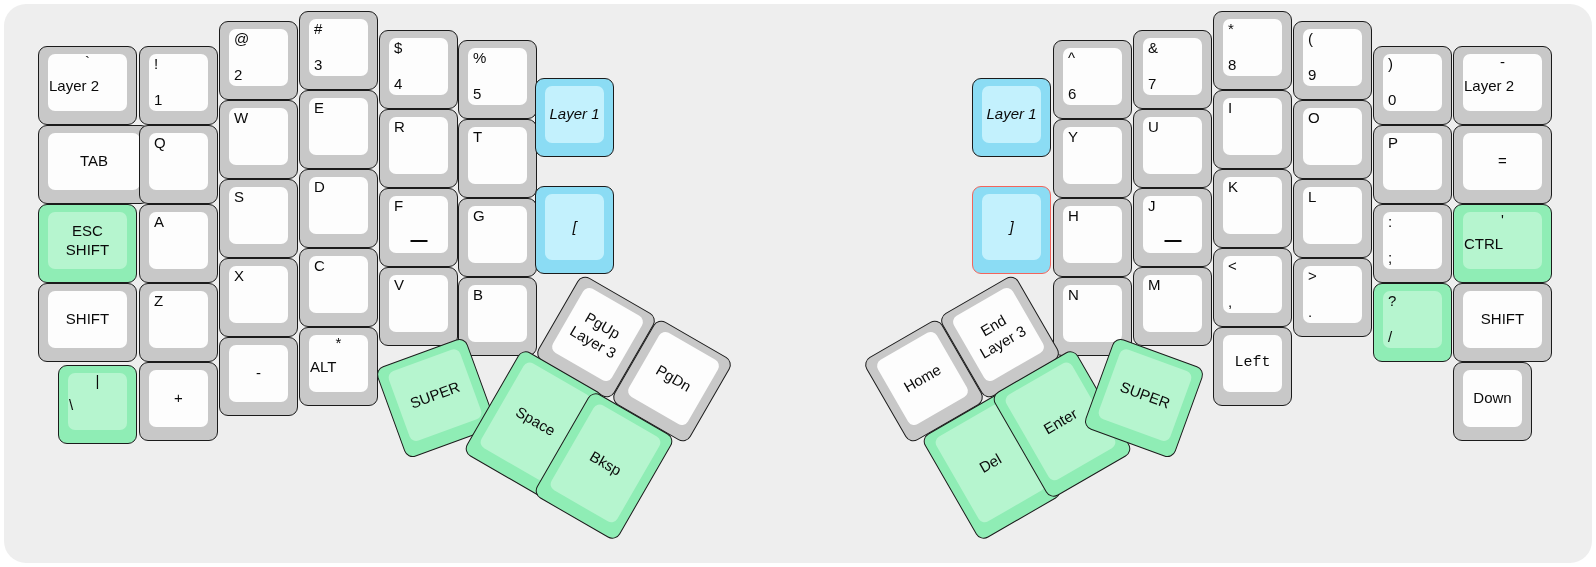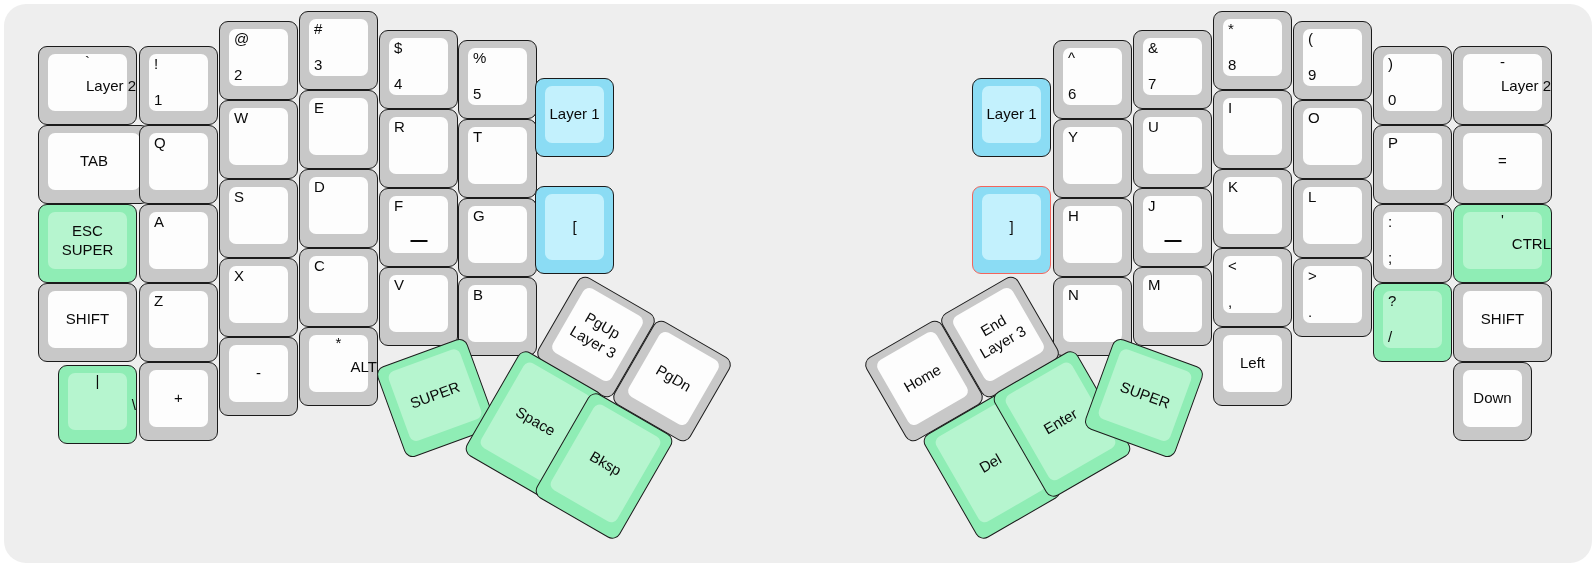--- a/index.html
+++ b/index.html
@@ -40,21 +40,21 @@
     background: #c8c8c8;
     display: flex;
     align-items: center;
     justify-content: center;
   }
   .key.sel {
     border-color: #f2655c;
     z-index: 40;
   }
   .key.green  { background: #8fedb5; }
-  .key.blue   { background: #8bdcf4; }
+  .key.blue   { background: #8bdcf4; font-style: italic; }
   .key.grey   { background: #c8c8c8; }
 
   
   .cap {
     position: absolute;
     left: 9px;
     right: 9px;
     top: 7px;
     bottom: 13px;
     border-radius: 7px;
@@ -105,21 +105,21 @@
   .lg-tc {
     position: absolute;
     left: 0; right: 0;
     top: 6px;
     text-align: center;
   }
   .lg-cc {
     position: absolute;
     left: 10px; right: 0;
     top: 30px;
-    text-align: right;
+    text-align: left;
   }
   
   .bump {
     position: absolute;
     left: 50%;
     transform: translateX(-50%);
     bottom: 24px;
     width: 17px;
     height: 2px;
     background: #0a0a0a;
@@ -142,21 +142,21 @@
       <div class="key grey" style="left: 38px; top: 125px; width: 112px; height: 79px; text-decoration: underline;">
         <div class="cap"></div>
         <div class="legend">
           <div class="lg-center">TAB</div>
         </div>
       </div>
       <div class="key green" style="left: 38px; top: 204px; width: 99px; height: 79px;">
         <div class="cap"></div>
         <div class="legend">
           <div class="lg-center">ESC
-SUPER</div>
+SHIFT</div>
         </div>
       </div>
       <div class="key grey" style="left: 38px; top: 283px; width: 99px; height: 79px;">
         <div class="cap"></div>
         <div class="legend">
           <div class="lg-center">SHIFT</div>
         </div>
       </div>
       <div class="key green" style="left: 58px; top: 365px; width: 79px; height: 79px;">
         <div class="cap"></div>
@@ -435,21 +435,21 @@
           <div class="lg-tl">K</div>
         </div>
       </div>
       <div class="key grey" style="left: 1213px; top: 248px; width: 79px; height: 79px;">
         <div class="cap"></div>
         <div class="legend">
           <div class="lg-tl">&lt;</div>
           <div class="lg-bl">,</div>
         </div>
       </div>
-      <div class="key grey" style="left: 1213px; top: 327px; width: 79px; height: 79px;">
+      <div class="key grey" style="left: 1213px; top: 327px; width: 79px; height: 79px; font-family: Liberation Mono, monospace;">
         <div class="cap"></div>
         <div class="legend">
           <div class="lg-center">Left</div>
         </div>
       </div>
       <div class="key grey" style="left: 1293px; top: 21px; width: 79px; height: 79px;">
         <div class="cap"></div>
         <div class="legend">
           <div class="lg-tl">(</div>
           <div class="lg-bl">9</div>

